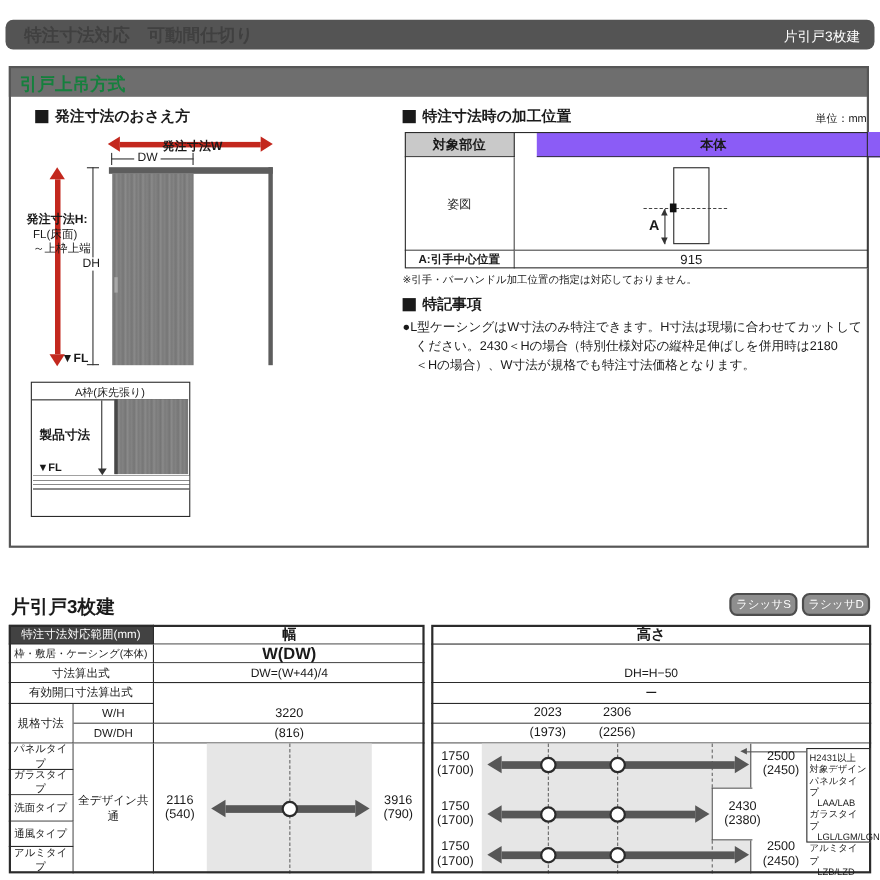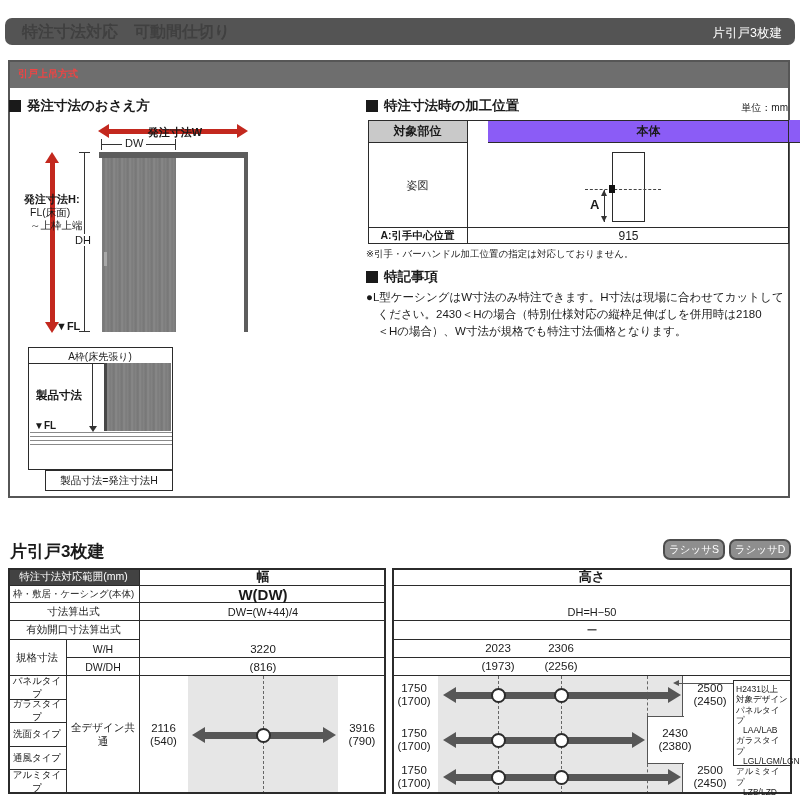--- a/index.html
+++ b/index.html
@@ -37,24 +37,24 @@
 </head>
 <body>
 
 <div id="page">
 
   <div class="abs" style="left:5px;top:18px;width:790px;height:27px;background:#545454;border-radius:7px;"></div>
   <div class="abs" style="left:22px;top:22px;color:#404040;font-weight:bold;font-size:16px;">特注寸法対応　可動間仕切り</div>
   <div class="abs" style="right:18px;top:25px;color:#fff;font-size:12.5px;">片引戸3枚建</div>
 
   <div class="abs" style="left:8px;top:60px;width:782px;height:28px;background:#6e6e6e;"></div>
-  <div class="abs" style="left:18px;top:67px;color:#ef4444;font-weight:bold;font-size:10px;">引戸上吊方式</div>
+  <div class="abs" style="left:18px;top:67px;color:#15803d;font-weight:bold;font-size:16px;">引戸上吊方式</div>
   <div class="frame" style="left:8px;top:60px;width:782px;height:438px;border:2px solid #565656;"></div>
 
-  <div class="h1" style="left:9px;top:97px;">
+  <div class="h1" style="left:32px;top:97px;">
     <span class="sq"></span>
     <span>発注寸法のおさえ方</span>
   </div>
 
   <div class="harrow redarrow" style="left:98px;top:124px;width:150px;height:14px;">
     <span class="hl"></span>
       <span class="shaft"></span>
       <span class="hr"></span>
   </div>
   <div class="lbl" style="left:133px;top:125px;width:84px;text-align:center;font-weight:bold;font-size:11px;z-index:3;">発注寸法W</div>
@@ -88,23 +88,20 @@
   <div class="frame" style="left:28px;top:347px;width:145px;height:123px;border:1.5px solid #2b2b2b;"></div>
   <div class="abs" style="left:29px;top:348px;width:142px;height:15px;border-bottom:1px solid #2b2b2b;"></div>
   <div class="lbl" style="left:29px;top:350px;width:142px;text-align:center;font-size:10px;">A枠(床先張り)</div>
   <div class="lbl" style="left:36px;top:388px;font-weight:bold;font-size:11.5px;">製品寸法</div>
   <div class="abs" style="left:92px;top:364px;width:1px;height:64px;background:#333;"></div>
   <div class="abs" style="left:89px;top:426px;width:0;height:0;border-left:4px solid transparent;border-right:4px solid transparent;border-top:6px solid #333;"></div>
   <div class="abs door" style="left:104px;top:363px;width:67px;height:68px;"></div>
   <div class="abs" style="left:104px;top:363px;width:3px;height:68px;background:#474747;"></div>
   <div class="lbl" style="left:34px;top:420px;font-weight:bold;font-size:10px;">▼FL</div>
   <div class="abs" style="left:30px;top:432px;width:142px;height:14px;background:repeating-linear-gradient(180deg,#8a8a8a 0px,#8a8a8a 1px,#fff 1px,#fff 4px);"></div>
-  <div class="c" style="left:45px;top:470px;width:128px;height:21px;border:1.5px solid #2b2b2b;font-size:10.5px;">
-    <span>製品寸法=発注寸法H</span>
-  </div>
 
   <div class="h1" style="left:366px;top:97px;">
     <span class="sq"></span>
     <span>特注寸法時の加工位置</span>
   </div>
   <div class="lbl" style="left:690px;top:101px;width:98px;text-align:right;font-size:10px;">単位：mm</div>
 
   <div class="c grayhead br bb" style="left:368px;top:120px;width:100px;height:23px;font-size:12px;font-weight:600;background:#c9c9c9;">
     <span>対象部位</span>
   </div>

